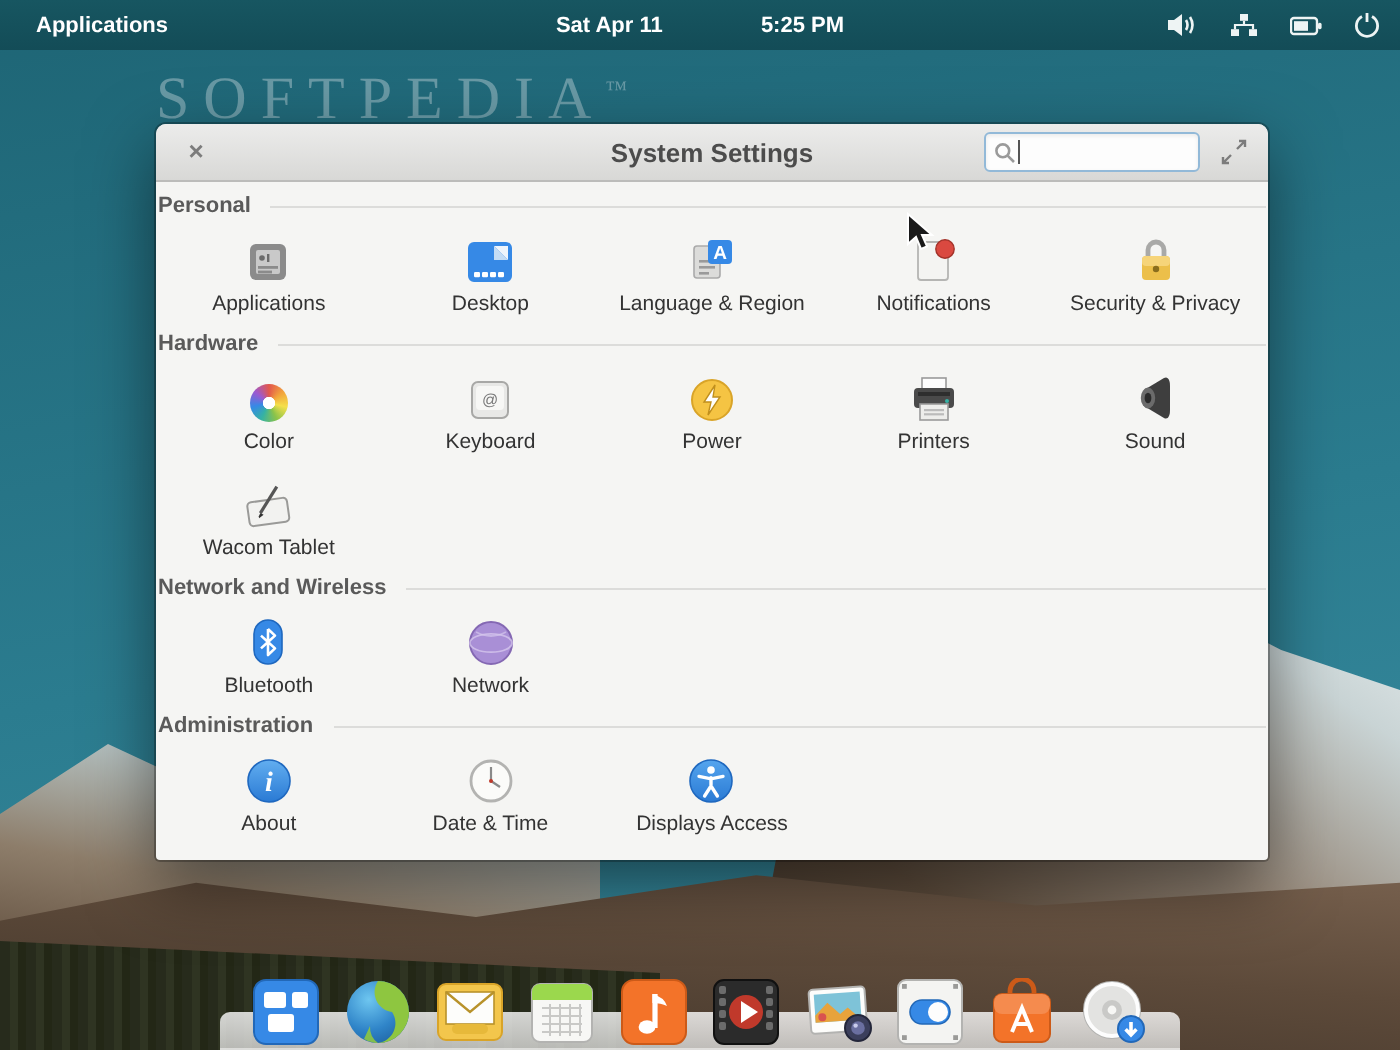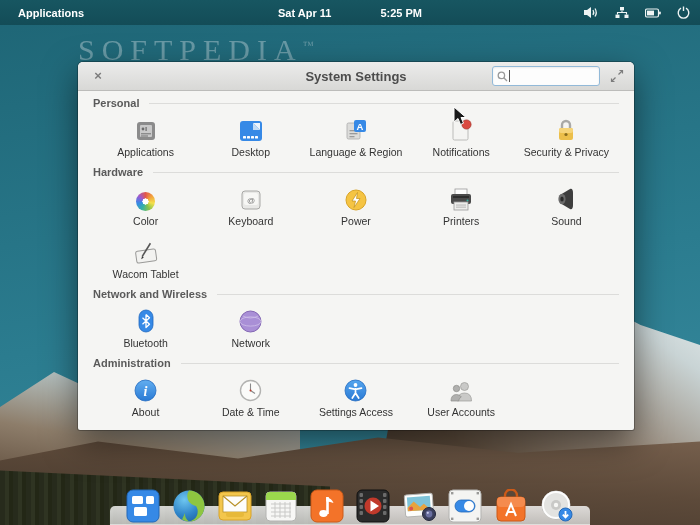--- a/index.html
+++ b/index.html
@@ -44,21 +44,21 @@
   #close-btn { position:absolute; left:12px; top:6px; width:16px; height:16px; text-align:center; line-height:15px;
     color:#7c7c7c; font-size:13px; font-weight:bold; cursor:default; }
   #win-title { flex:1; text-align:center; font-size:13px; font-weight:bold; color:#4c4c4c; }
   #search-wrap { position:absolute; right:34px; top:4px; width:108px; height:20px; background:#fdfdfd;
     border:1px solid #92b9d8; border-radius:3px; display:flex; align-items:center; padding:0 4px; box-shadow:inset 0 1px 2px rgba(0,0,0,.08); }
   #search-wrap input { border:none; outline:none; background:transparent; width:80px; font-size:11px; color:#333; }
   .caret { width:1px; height:12px; background:#555; margin-left:1px; }
   #maximize-btn { position:absolute; right:10px; top:7px; width:14px; height:14px; }
 
   
-  .section { padding:6px 15px 2px; }
+  .section { padding:6px 1px 2px; }
   .sec-head { display:flex; align-items:center; margin-bottom:6px; }
   .sec-label { font-size:11px; font-weight:bold; color:#5a5a5a; white-space:nowrap; }
   .sec-rule { flex:1; border-top:1px solid #dcdcda; margin-left:10px; }
   .grid { display:grid; grid-template-columns:repeat(5,1fr); row-gap:10px; }
   .tile { display:flex; flex-direction:column; align-items:center; cursor:default; }
   .tile .ic { height:27px; display:flex; align-items:flex-end; justify-content:center; }
   .tile .lbl { font-size:10.5px; color:#333; margin-top:4px; white-space:nowrap; }
   .color-wheel { width:19px; height:19px; border-radius:50%;
     background:radial-gradient(circle at 50% 50%, #fff 0 22%, transparent 24%),
       conic-gradient(#e2574c,#f2a33c,#f5e04b,#8bc34a,#35b2a4,#3689e6,#9c59d1,#e2574c); }
@@ -353,32 +353,21 @@
                   <linearGradient id="uag" x1="0" y1="0" x2="0" y2="1">
                     <stop offset="0" stop-color="#55a5ee"></stop>
                     <stop offset="1" stop-color="#2a7ad4"></stop>
                   </linearGradient>
                 </defs>
                 <circle cx="11.5" cy="11.5" r="10.5" fill="url(#uag)" stroke="#1f68bf" stroke-width="0.8"></circle>
                 <circle cx="11.5" cy="6" r="1.9" fill="#fff"></circle>
                 <path d="M5.5 9.2 L11.5 10.4 L17.5 9.2 M11.5 9.8 V14 M11.5 14 L8.3 19 M11.5 14 L14.7 19" stroke="#fff" stroke-width="1.7" fill="none" stroke-linecap="round"></path>
               </svg>
             </span>
-          <span class="lbl">Settings Access</span>
-        </div>
-        <div class="tile">
-          <span class="ic">
-              <svg width="26" height="22" viewBox="0 0 26 22">
-                <circle cx="16.5" cy="6.5" r="4" fill="#c9c9c7" stroke="#9c9c9a" stroke-width="0.7"></circle>
-                <path d="M9.5 21 Q9.5 13 16.5 13 Q23.5 13 23.5 21 Z" fill="#c9c9c7" stroke="#9c9c9a" stroke-width="0.7"></path>
-                <circle cx="8.5" cy="8.5" r="3.2" fill="#b0b0ae" stroke="#8c8c8a" stroke-width="0.7"></circle>
-                <path d="M3 21 Q3 14.5 8.5 14.5 Q12 14.5 13.3 17 Q11 18 10.5 21 Z" fill="#b0b0ae" stroke="#8c8c8a" stroke-width="0.7"></path>
-              </svg>
-            </span>
-          <span class="lbl">User Accounts</span>
+          <span class="lbl">Displays Access</span>
         </div>
       </div>
     </div>
   </div>
 
   <div id="dock">
     <div id="dock-bg"></div>
     <div id="dock-items">
       <span class="dock-ic">
           <svg width="34" height="34" viewBox="0 0 34 34">

